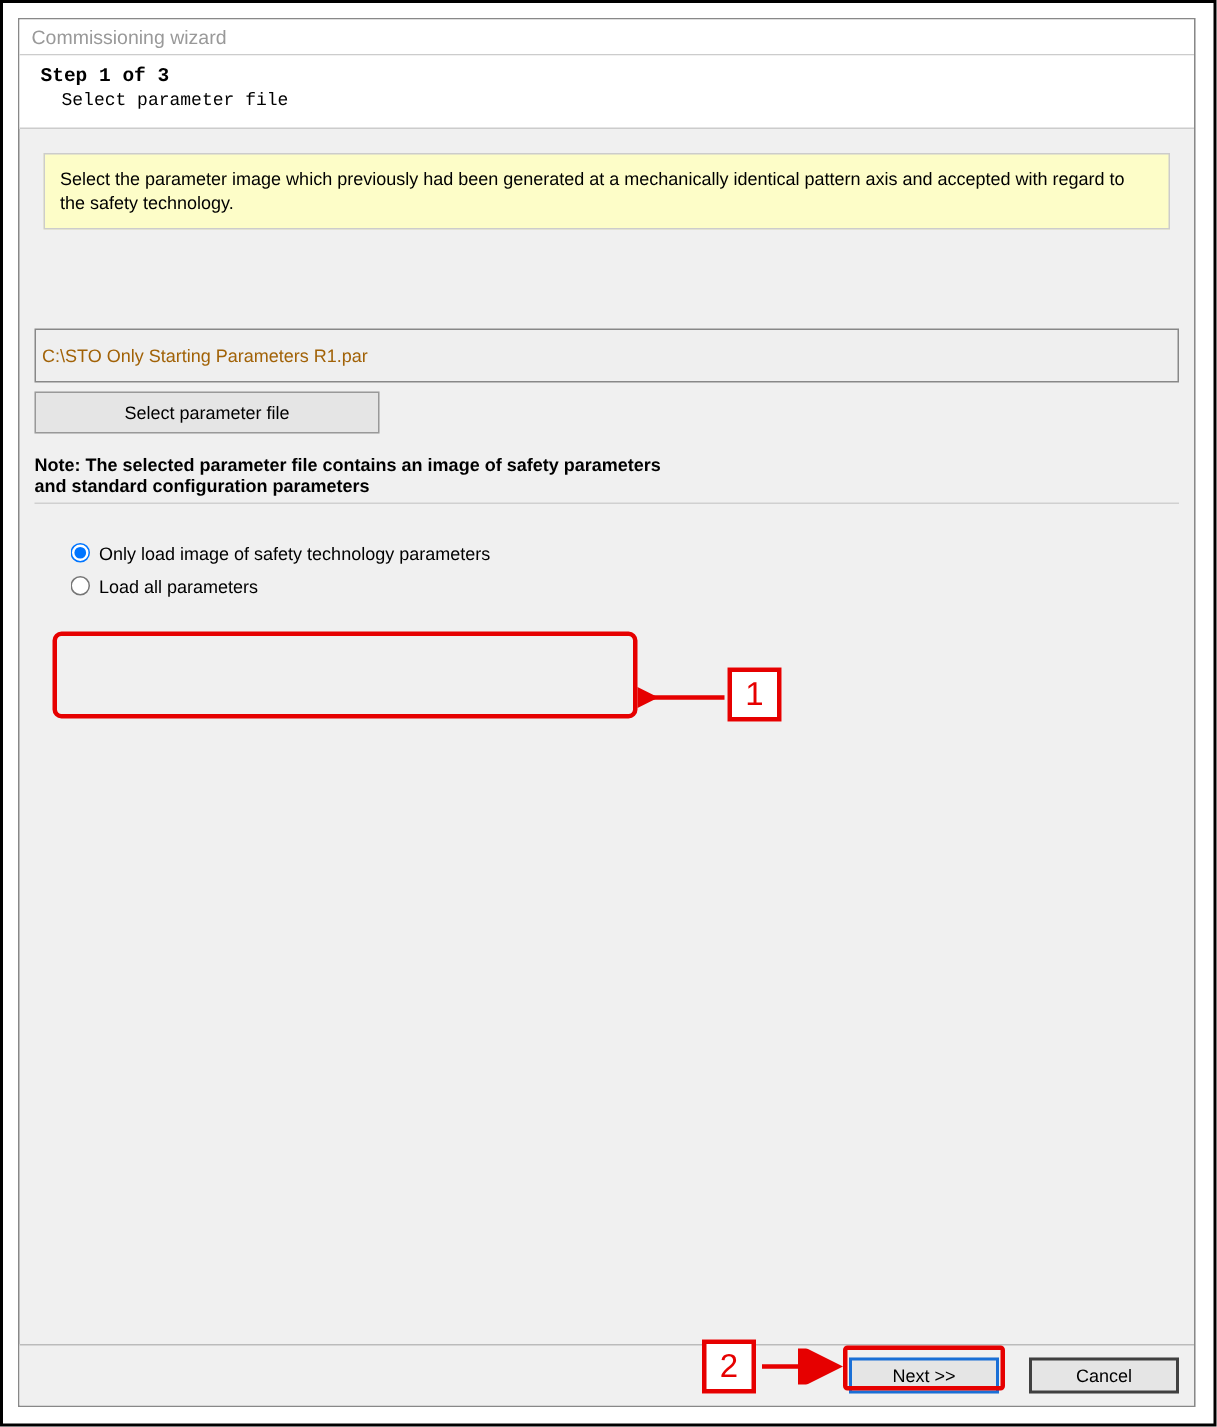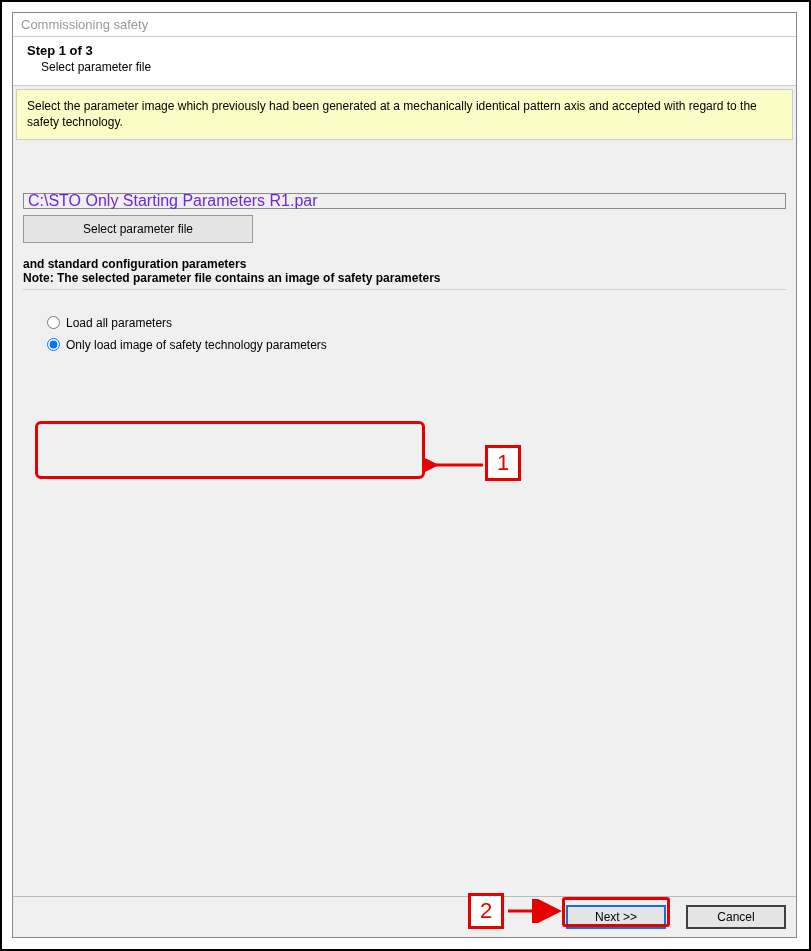--- a/index.html
+++ b/index.html
@@ -30,26 +30,27 @@
   padding: 4px 8px;
   color: #999;
   font-size: 13px;
   border-bottom: 1px solid #ccc;
 }
 
 .step-header {
   background: #fff;
   padding: 6px 14px 10px 14px;
   border-bottom: 1px solid #ccc;
+  font-family: Liberation Mono, monospace;
 }
 .step-title { font-weight: bold; font-size: 13px; color: #000; }
 .step-sub { padding-left: 14px; color: #000; font-size: 12px; line-height: 1.35; margin-top: 1px;}
 
 .info-box {
-  margin: 3px;
+  margin: 16px;
   background: #fdfdc8;
   border: 1px solid #ccc;
   padding: 8px 10px;
   font-size: 12px;
   color: #000;
   line-height: 1.35;
 }
 .info-box p + p { margin-top: 8px; }
 
 .content-area {
@@ -58,23 +59,23 @@
   padding: 0 10px;
   overflow: hidden;
 }
 
 .path-field {
   margin-top: 50px;
   width: 100%;
   border: 1px solid #888;
   background: #efefef;
   padding: 2px 4px;
-  font-size: 16px;
-  color: #6d28d9;
-  height: 16px;
+  font-size: 12px;
+  color: #a16207;
+  height: 36px;
   display: flex;
   align-items: center;
 }
 
 .select-btn {
   margin-top: 6px;
   width: 230px;
   height: 28px;
   background: #e5e5e5;
   border: 1px solid #999;
@@ -156,53 +157,53 @@
 .anno-arrow svg { display: block; }
 
 </style>
 </head>
 <body>
 
 <div class="outer-frame">
   <div class="wizard-window">
 
     <div class="title-bar">
-      <span>Commissioning safety</span>
+      <span>Commissioning wizard</span>
     </div>
 
     <div class="step-header">
       <div class="step-title">Step 1 of 3</div>
       <div class="step-sub">Select parameter file</div>
     </div>
 
     <div class="info-box">
       <p>Select the parameter image which previously had been generated at a mechanically identical pattern axis and accepted with regard to the safety technology.</p>
     </div>
 
     <div class="content-area">
 
       <div class="path-field">
         <span>C:\STO Only Starting Parameters R1.par</span>
       </div>
 
       <button class="select-btn">Select parameter file</button>
 
       <div class="note-block">
+        <div>Note: The selected parameter file contains an image of safety parameters</div>
         <div>and standard configuration parameters</div>
-        <div>Note: The selected parameter file contains an image of safety parameters</div>
       </div>
 
       <div class="radio-groupbox">
+        <label class="radio-row">
+          <input type="radio" name="loadopt" checked="" style="">
+          <span>Only load image of safety technology parameters</span>
+        </label>
         <label class="radio-row">
           <input type="radio" name="loadopt" style="">
           <span>Load all parameters</span>
-        </label>
-        <label class="radio-row">
-          <input type="radio" name="loadopt" checked="" style="">
-          <span>Only load image of safety technology parameters</span>
         </label>
       </div>
 
     </div>
 
     <div class="footer-bar">
       <button class="btn default">Next &gt;&gt;</button>
       <button class="btn">Cancel</button>
     </div>
 

